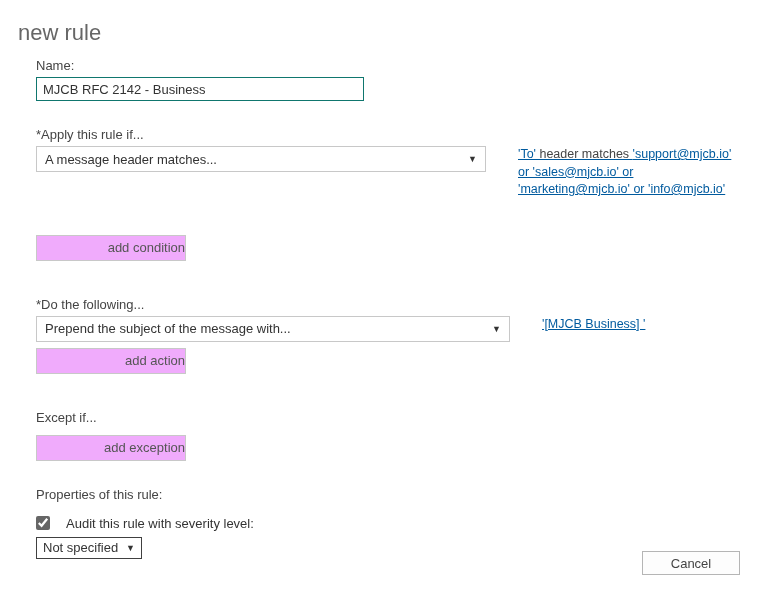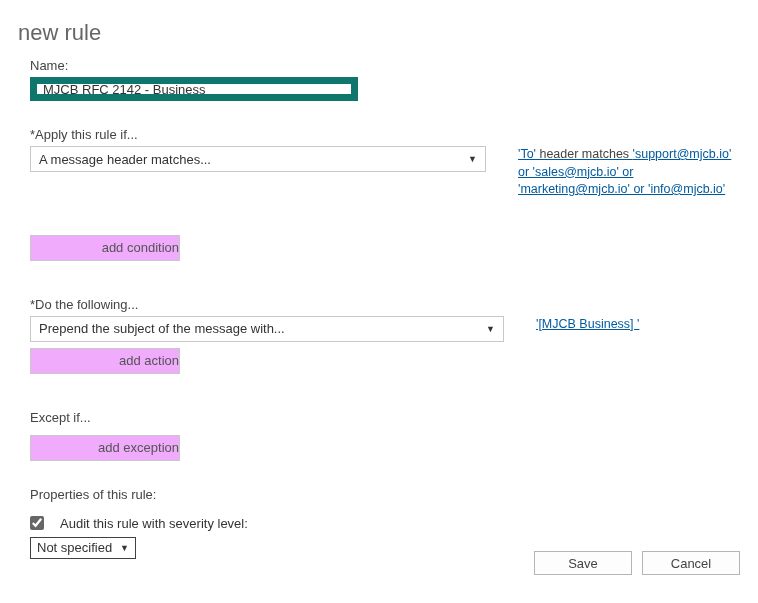--- a/index.html
+++ b/index.html
@@ -13,31 +13,31 @@
       position: relative;
       padding: 20px 18px;
     }
     .title {
       font-size: 22px;
       font-weight: 300;
       color: #666;
       margin-bottom: 12px;
     }
     .form-area {
-      margin-left: 12px;
+      margin-left: 18px;
     }
     .label {
       font-size: 13px;
       color: #444;
       margin-bottom: 4px;
     }
     .text-input {
       width: 328px;
       height: 24px;
-      border: 7px solid #0f766e;
+      border: 1px solid #0f766e;
       padding: 2px 6px;
       font-family: inherit;
       font-size: 13px;
       color: #333;
     }
     .row {
       display: flex;
       align-items: flex-start;
       gap: 32px;
     }
@@ -179,15 +179,14 @@
     <span>Audit this rule with severity level:</span>
   </div>
   <div class="mini-select">
     <span>Not specified</span>
     <span class="arrow">▼</span>
   </div>
 
 </div>
 
 <div class="footer-buttons">
-  <button class="btn-footer">Save</button>
   <button class="btn-footer">Cancel</button>
 </div>
 
 </body></html>

